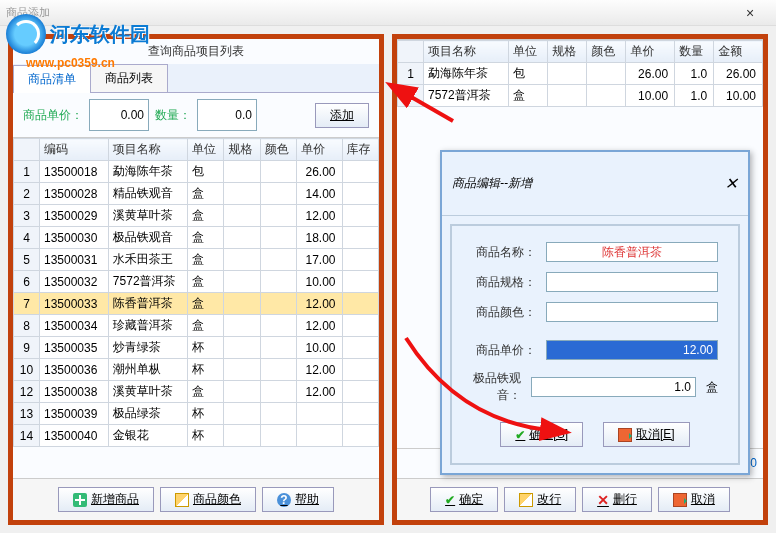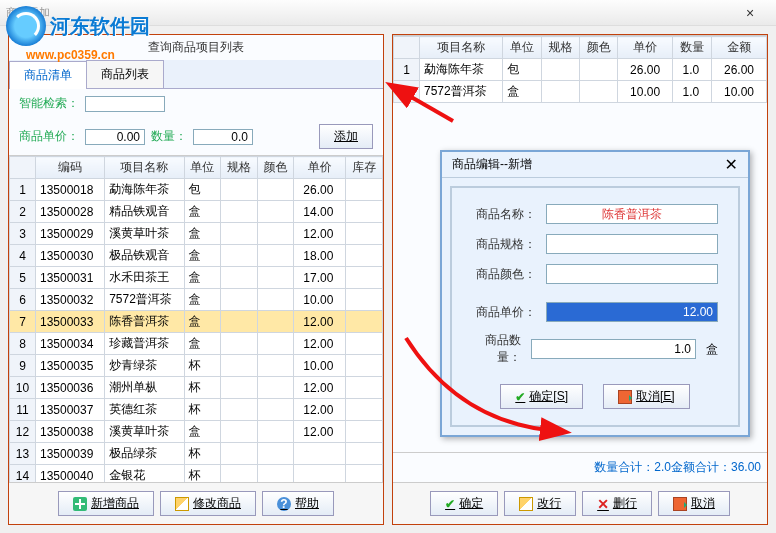--- a/index.html
+++ b/index.html
@@ -1,55 +1,55 @@
 <!DOCTYPE html>
 <html><head>
 <meta charset="utf-8">
 <style>
 * { box-sizing: border-box; margin: 0; padding: 0; font-family: "Microsoft YaHei", SimSun, sans-serif; font-size: 12px; }
 body { width: 776px; height: 533px; background: #fff; position: relative; overflow: hidden; }
 .titlebar { height: 26px; background: linear-gradient(#fdfdfd,#eaeaea); border-bottom: 1px solid #ddd; display: flex; align-items: center; padding: 0 6px; }
 .titlebar .title { color: #999; font-size: 11px; }
 .titlebar .close { margin-left: auto; width: 40px; text-align: center; color: #333; cursor: pointer; font-size: 14px; }
-.watermark { position: absolute; top: 6px; left: 6px; display: flex; align-items: center; gap: 4px; z-index: 50; }
+.watermark { position: absolute; top: 14px; left: 6px; display: flex; align-items: center; gap: 4px; z-index: 50; }
 .watermark .logo { width: 40px; height: 40px; border-radius: 50%; background: radial-gradient(circle,#6cf 40%,#1a7fd6 70%); position: relative; }
 .watermark .logo::after { content:""; position:absolute; inset:6px; border-radius:50%; border:3px solid #fff; border-left-color:transparent; border-bottom-color:transparent;}
 .watermark .text { color: #0b7bd4; font-size: 20px; font-weight: bold; text-shadow: 1px 1px #fff; }
 .watermark .sub { position:absolute; top:42px; left:20px; color:#ff7a00; font-size:12px; font-weight:bold;}
 .content { position:absolute; top:26px; left:0; right:0; bottom:0; display:flex; padding: 8px; gap:8px; background:#f0f0f0;}
-.panel { flex:1; background:#fafcff; border:1px solid #c2410c; display:flex; flex-direction:column; }
+.panel { flex:1; background:#fafcff; border:5px solid #c2410c; display:flex; flex-direction:column; }
 .panel-title { text-align:center; padding:4px; color:#333; }
 .tabs { display:flex; border-bottom:1px solid #aac; background:#eaf1fb; }
 .tab { padding:5px 14px; border:1px solid #aac; border-bottom:none; background:#f6f6f6; margin-right:-1px; cursor:pointer; }
 .tab.active { background:#fff; color:#06c; position:relative; top:1px;}
 .search-row, .price-row { display:flex; align-items:center; gap:6px; padding:6px 10px; }
 .search-row label, .price-row label { color:#2a5; }
-.inp { border:1px solid #8ab; padding:2px 4px; height:16px; background:#fff; }
+.inp { border:1px solid #8ab; padding:2px 4px; height:32px; background:#fff; }
 .inp.w80{width:80px} .inp.w60{width:60px;text-align:right}
 .btn { border:1px solid #99b; background:linear-gradient(#fff,#e4ecf6); padding:3px 14px; cursor:pointer; display:inline-flex; align-items:center; gap:4px;text-decoration:underline;}
 .grid-wrap { flex:1; overflow:auto; border-top:1px solid #ccc;}
 table { border-collapse:collapse; width:100%; background:#fff;}
 th,td { border:1px solid #cfd6df; padding:2px 4px; height:20px; font-size:12px; white-space:nowrap; }
-th { background:linear-gradient(#f8fbff,#e6eef8); font-weight:normal; color:#333; text-align:center;}
-td.num { text-align:right; padding-right:12px;}
+th { background:linear-gradient(#f8fbff,#e6eef8); font-weight:normal; color:#333; text-align:left;}
+td.num { text-align:right; padding-right:6px;}
 tr.sel td { background:#ffe8a6; }
 .rowhdr{ background:#f0f4fa; text-align:center; width:26px;}
 .footer { display:flex; gap:6px; justify-content:center; padding:8px; background:#f6f6f6; border-top:1px solid #ccc;}
 .icon { width:14px; height:14px; display:inline-block; }
 .i-plus{background:#3b7;border-radius:2px;position:relative}.i-plus::before,.i-plus::after{content:"";position:absolute;background:#fff}.i-plus::before{left:6px;top:2px;width:2px;height:10px}.i-plus::after{left:2px;top:6px;width:10px;height:2px}
 .i-edit{background:linear-gradient(135deg,#ffd36b 50%,#fff 50%);border:1px solid #c90}
 .i-help{border-radius:50%;background:#4a90d9;color:#fff;text-align:center;line-height:14px;font-weight:bold}
 .i-ok{color:#2a2;font-weight:bold}
 .i-del{color:#d22;font-weight:bold;font-size:14px}
 .i-exit{background:#e63;border:1px solid #a42;position:relative}.i-exit::after{content:"";position:absolute;right:-4px;top:4px;border:3px solid transparent;border-left-color:#2a7}
 .totals { display:flex; justify-content:flex-end; padding:6px; color:#06c; border-top:1px solid #ccc;}
 .totals span{color:#06c}
 
 .modal { position:absolute; left:440px; top:150px; width:310px; background:#e9f2fd; border:1px solid #6a8fc0; box-shadow:2px 2px 6px rgba(0,0,0,.3); z-index:40;}
-.modal-title { display:flex; align-items:center; padding:3px 10px; background:#e9f2fd; border-bottom:1px solid #bcd;}
+.modal-title { display:flex; align-items:center; padding:22px 10px; background:#e9f2fd; border-bottom:1px solid #bcd;font-style:italic;}
 .modal-title .mclose{ margin-left:auto; cursor:pointer; font-size:16px;}
 .modal-body { padding:16px 20px; border:2px solid #bcd; margin:8px; background:#e9f2fd;}
 .frow { display:flex; align-items:center; margin-bottom:10px; gap:10px;}
 .frow label { width:64px; text-align:right; color:#333;}
 .frow .finp { flex:1; border:1px solid #8ab; padding:2px 4px; height:20px; background:#fff; text-align:right;}
 .frow .finp.red { color:#d33; text-align:center;}
 .frow .finp.sel { background:#2a6ad4; color:#fff;}
 .mbtns { display:flex; justify-content:center; gap:20px; margin-top:18px;}
 .modal-outer { border:2px solid #7aa6d6; }
 
@@ -71,24 +71,20 @@
 </div>
 
 <div class="content">
 
   <div class="panel">
     <div class="panel-title">查询商品项目列表</div>
     <div class="tabs">
       <div class="tab active">商品清单</div>
       <div class="tab">商品列表</div>
     </div>
-    <div class="search-row">
-      <label>智能检索：</label>
-      <input class="inp w80" style="">
-    </div>
     <div class="price-row">
       <label>商品单价：</label>
       <input class="inp w60" value="0.00" style="">
       <label>数量：</label>
       <input class="inp w60" value="0.0" style="">
       <button class="btn" style="margin-left:auto">添加</button>
     </div>
     <div class="grid-wrap">
       <table id="left-table">
           <tbody>
@@ -196,30 +192,20 @@
               <td class="rowhdr">10</td>
               <td>13500036</td>
               <td>潮州单枞</td>
               <td>杯</td>
               <td></td>
               <td></td>
               <td class="num">12.00</td>
               <td></td>
             </tr>
             <tr>
-              <td class="rowhdr">11</td>
-              <td>13500037</td>
-              <td>英德红茶</td>
-              <td>杯</td>
-              <td></td>
-              <td></td>
-              <td class="num">12.00</td>
-              <td></td>
-            </tr>
-            <tr>
               <td class="rowhdr">12</td>
               <td>13500038</td>
               <td>溪黄草叶茶</td>
               <td>盒</td>
               <td></td>
               <td></td>
               <td class="num">12.00</td>
               <td></td>
             </tr>
             <tr>
@@ -245,21 +231,21 @@
           </tbody>
         </table>
     </div>
     <div class="footer">
       <button class="btn">
           <span class="icon i-plus"></span>
           <span>新增商品</span>
         </button>
       <button class="btn">
           <span class="icon i-edit"></span>
-          <span>修改商品</span>
+          <span>商品颜色</span>
         </button>
       <button class="btn">
           <span class="icon i-help">?</span>
           <span>帮助</span>
         </button>
     </div>
   </div>
 
   <div class="panel">
     <div class="grid-wrap" style="flex:0 0 auto;max-height:82px">
@@ -340,21 +326,21 @@
       </div>
     <div class="frow">
         <label>商品颜色：</label>
         <input class="finp" value="" style="">
       </div>
     <div class="frow" style="margin-top:18px">
         <label>商品单价：</label>
         <input class="finp sel" value="12.00" style="">
       </div>
     <div class="frow">
-        <label>商品数量：</label>
+        <label>极品铁观音：</label>
         <input class="finp" value="1.0" style="">
         <span>盒</span>
       </div>
     <div class="mbtns">
       <button class="btn">
           <span class="i-ok">✔</span>
           <span>确定[S]</span>
         </button>
       <button class="btn">
           <span class="icon i-exit"></span>

